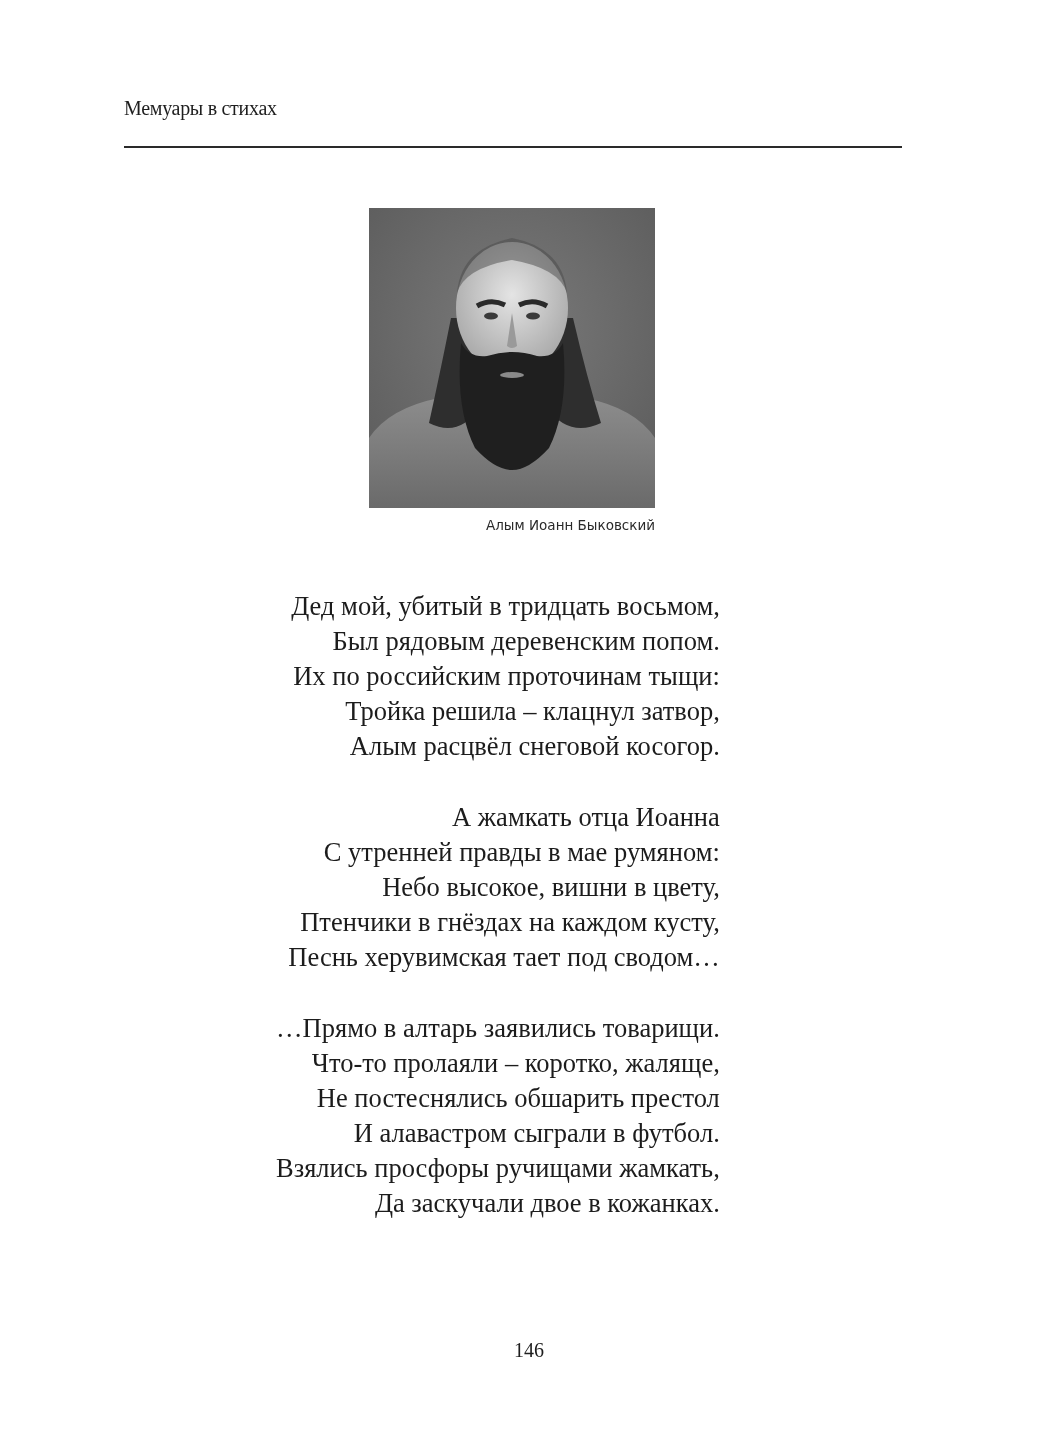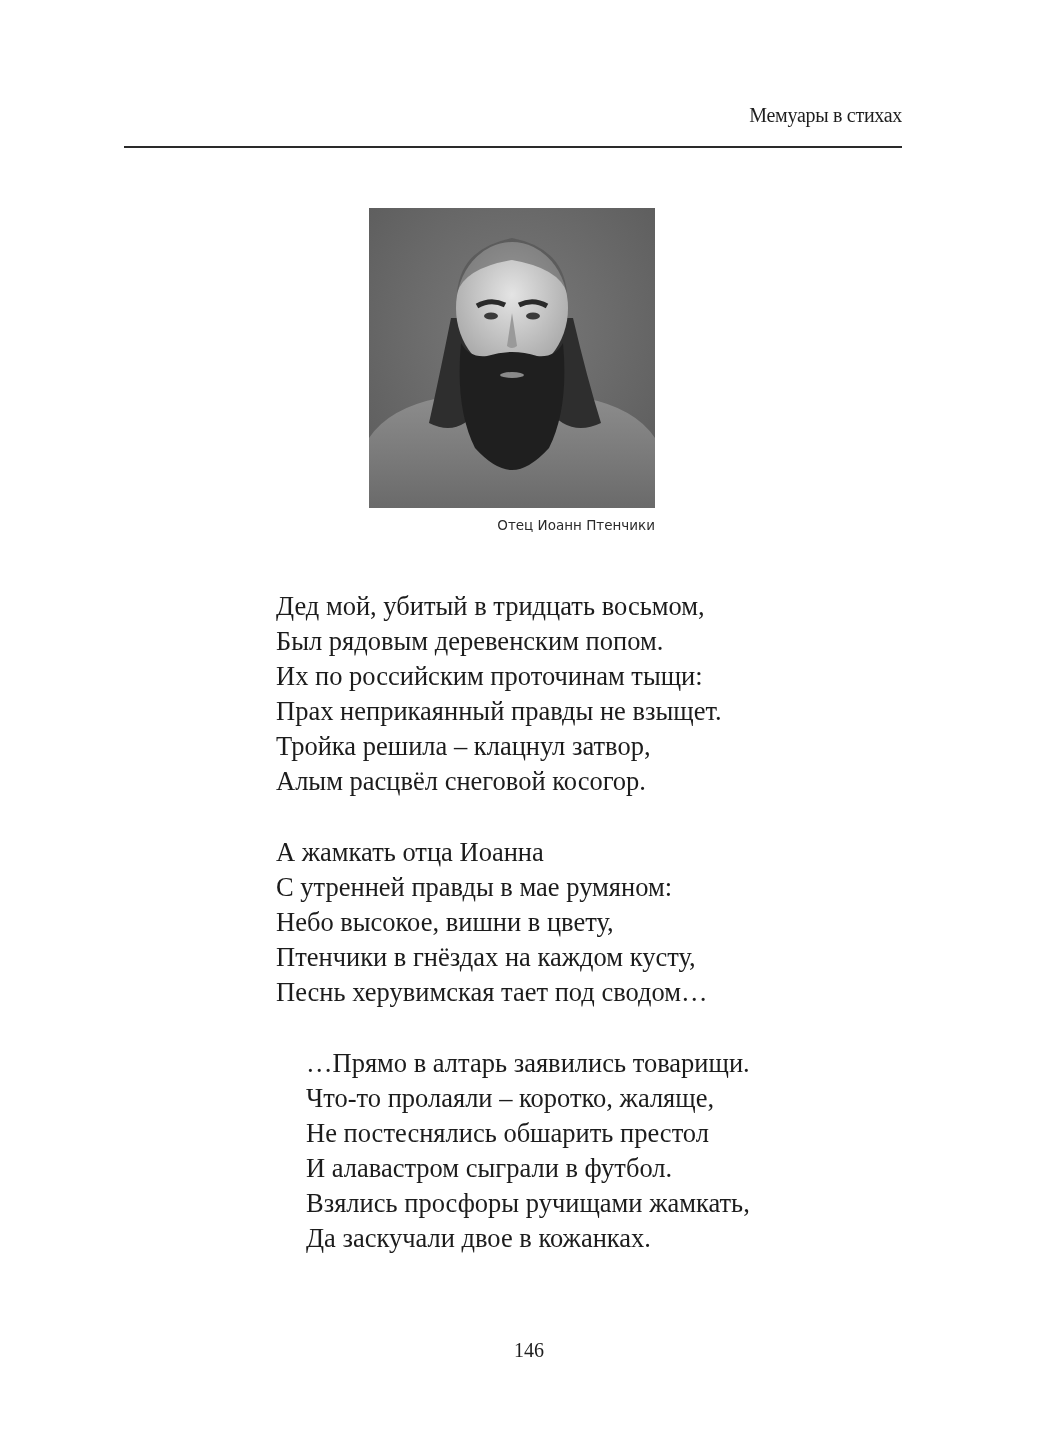--- a/index.html
+++ b/index.html
@@ -10,23 +10,23 @@
     body {
       width: 1039px;
       height: 1455px;
       position: relative;
       overflow: hidden;
       color: #1e1e1e;
     }
     .running-header {
       position: absolute;
       left: 124px;
-      top: 104px;
+      top: 97px;
       width: 778px;
-      text-align: right;
+      text-align: left;
       font-family: "Liberation Serif", serif;
       font-size: 20px;
       letter-spacing: -0.3px;
       color: #1e1e1e;
     }
     .header-rule {
       position: absolute;
       left: 124px;
       top: 146px;
       width: 778px;
@@ -56,24 +56,25 @@
     .poem {
       position: absolute;
       left: 276px;
       top: 589px;
       font-family: "Liberation Serif", serif;
       font-size: 26.5px;
       line-height: 35px;
       color: #1c1c1c;
     }
     .stanza { margin: 0 0 36px 0; }
-    .stanza:last-child { margin-bottom: 0; margin-left: 30px; }
+    .stanza:last-child { margin-bottom: 0; }
     .verse-line {
       display: block;
       white-space: nowrap;
+      text-align: right;
     }
     .page-number {
       position: absolute;
       left: 0;
       top: 1339px;
       width: 1026px;
       text-align: center;
       font-family: "Liberation Serif", serif;
       font-size: 20px;
       color: #1e1e1e;
@@ -119,28 +120,27 @@
     <ellipse cx="122" cy="108" rx="7" ry="3.5" fill="#3a3a3a"></ellipse>
     <ellipse cx="164" cy="108" rx="7" ry="3.5" fill="#3a3a3a"></ellipse>
 
     <path d="M143 105 L138 138 Q143 142 148 138 Z" fill="#9a9a9a"></path>
 
     <path d="M92 135 Q100 150 118 148 Q143 140 168 148 Q186 150 194 135 Q200 200 180 240 Q160 262 143 262 Q126 262 106 240 Q86 200 92 135 Z" fill="#1f1f1f"></path>
 
     <ellipse cx="143" cy="167" rx="12" ry="3" fill="#8a8a8a"></ellipse>
   </svg>
 </div>
-<div class="caption">Отец Иоанн Птенчики</div>
+<div class="caption">Алым Иоанн Быковский</div>
 
 <div class="poem">
   <div class="stanza">
     <span class="verse-line">Дед мой, убитый в тридцать восьмом,</span>
     <span class="verse-line">Был рядовым деревенским попом.</span>
     <span class="verse-line">Их по российским проточинам тыщи:</span>
-    <span class="verse-line">Прах неприкаянный правды не взыщет.</span>
     <span class="verse-line">Тройка решила – клацнул затвор,</span>
     <span class="verse-line">Алым расцвёл снеговой косогор.</span>
   </div>
   <div class="stanza">
     <span class="verse-line">А жамкать отца Иоанна</span>
     <span class="verse-line">С утренней правды в мае румяном:</span>
     <span class="verse-line">Небо высокое, вишни в цвету,</span>
     <span class="verse-line">Птенчики в гнёздах на каждом кусту,</span>
     <span class="verse-line">Песнь херувимская тает под сводом…</span>
   </div>

